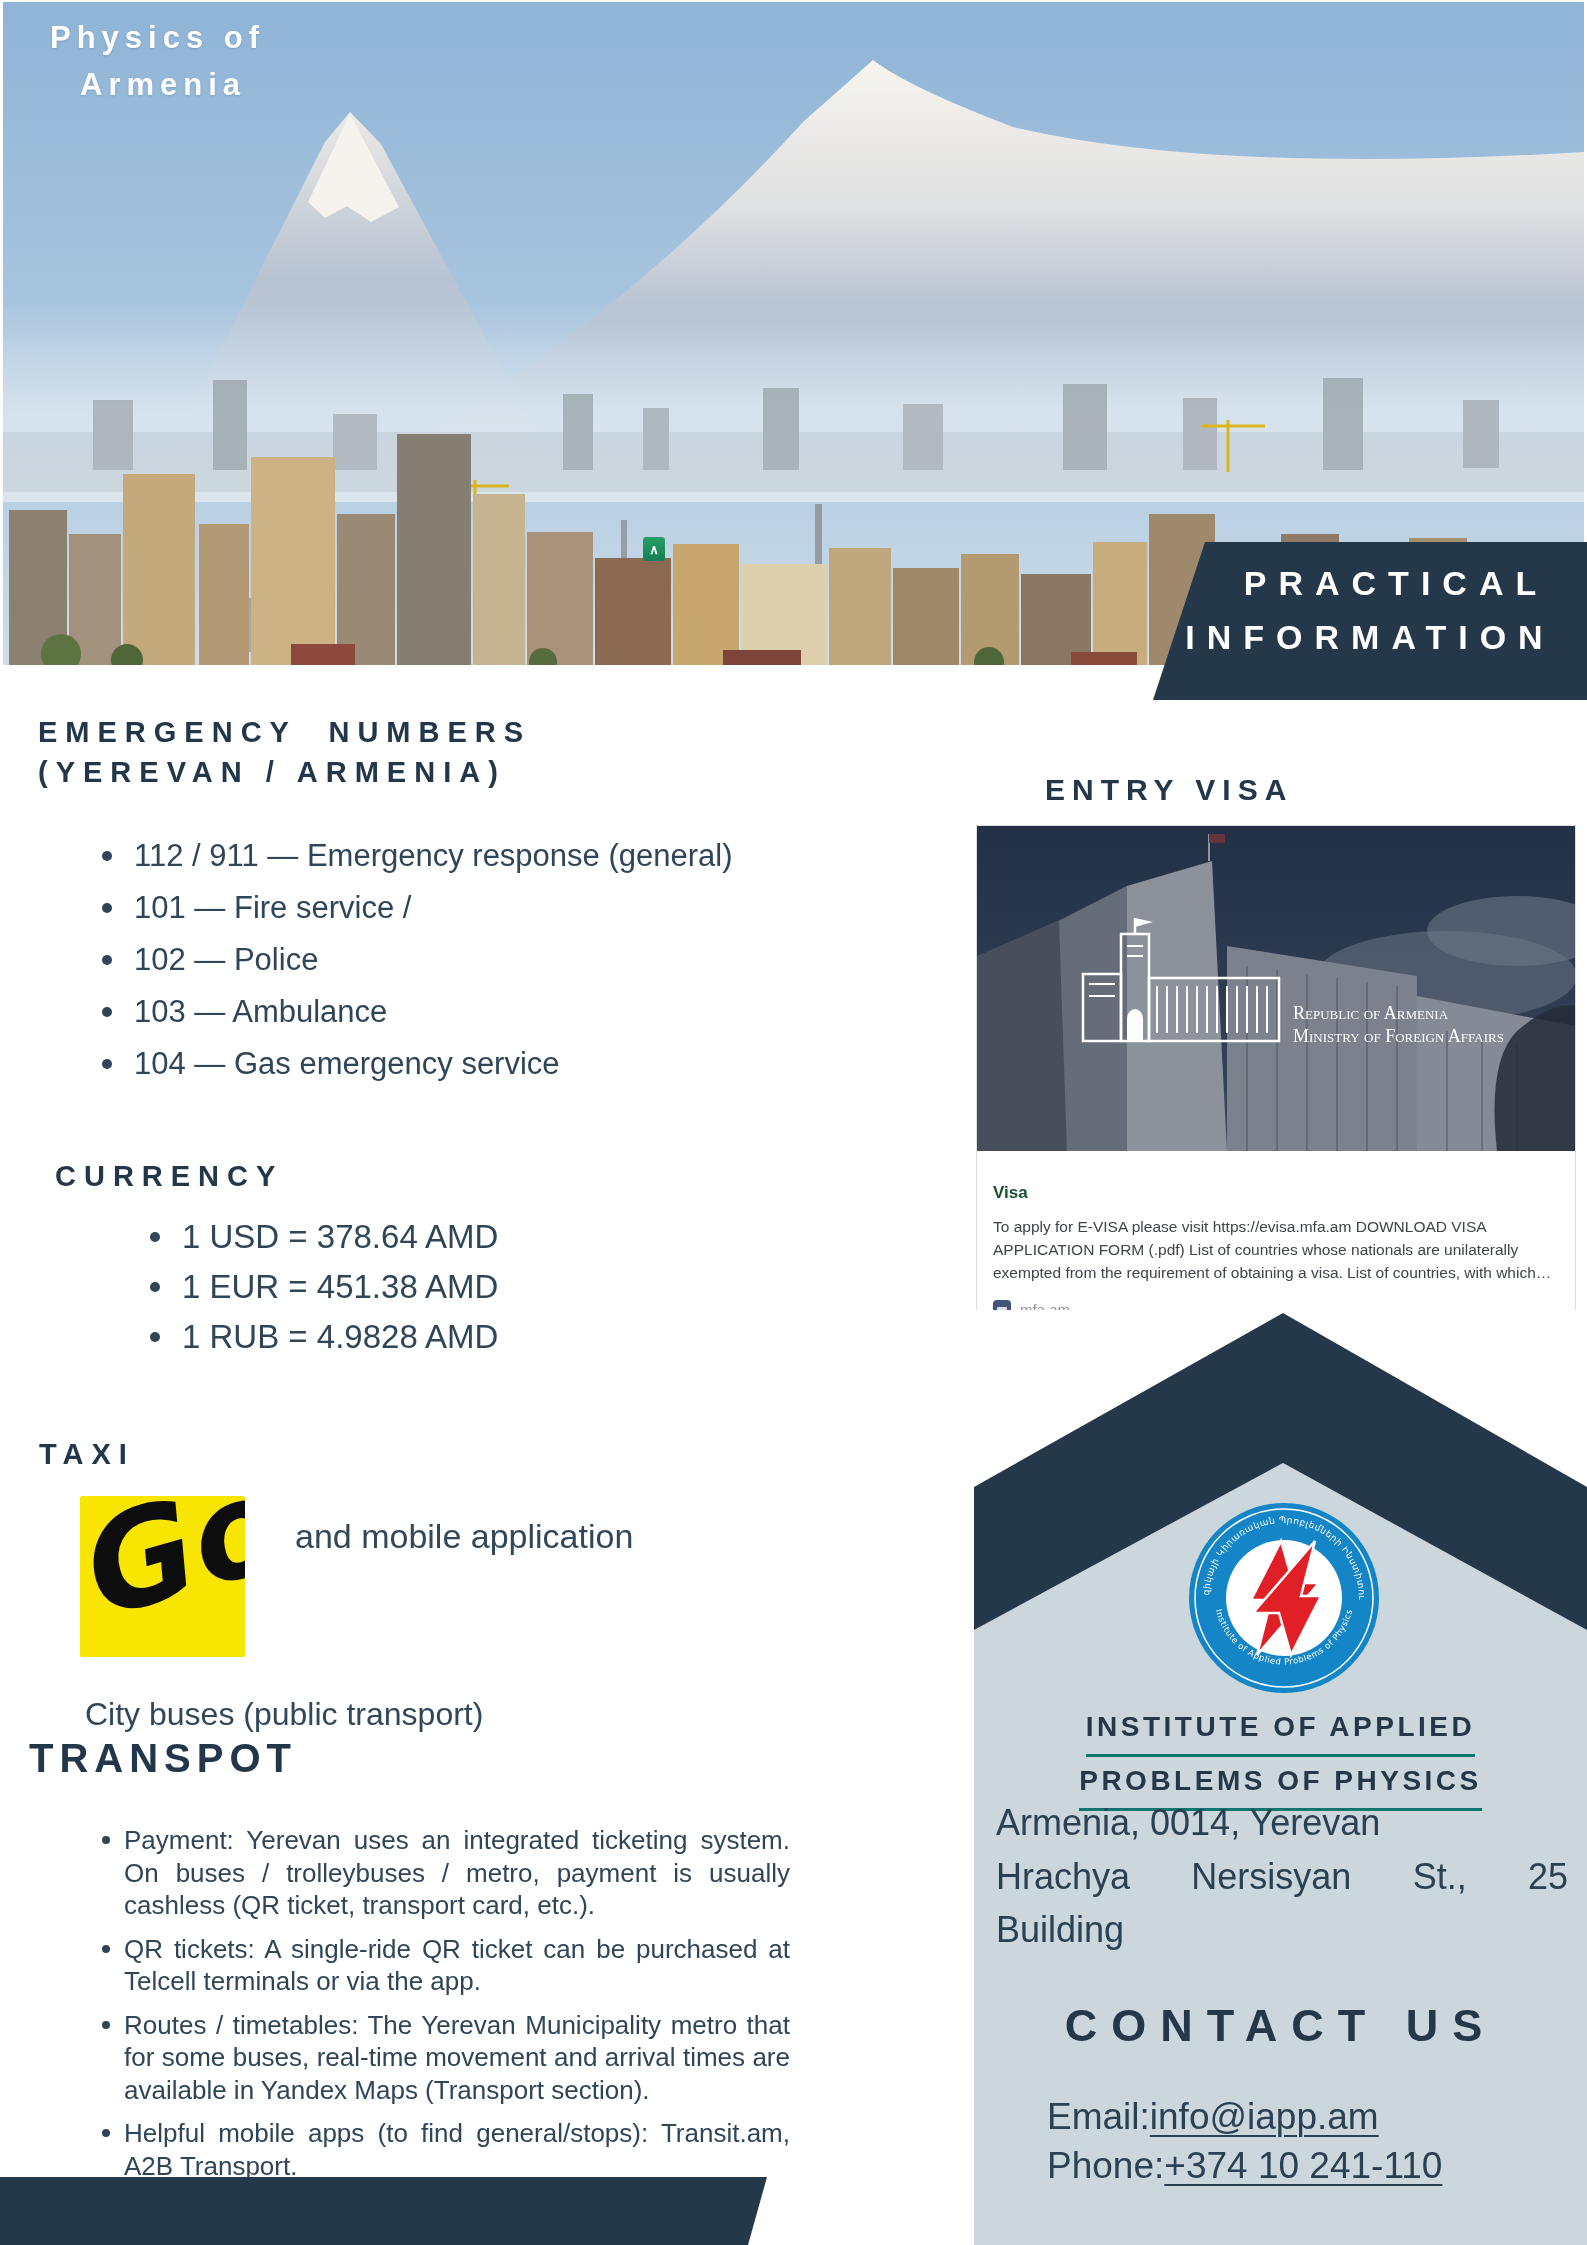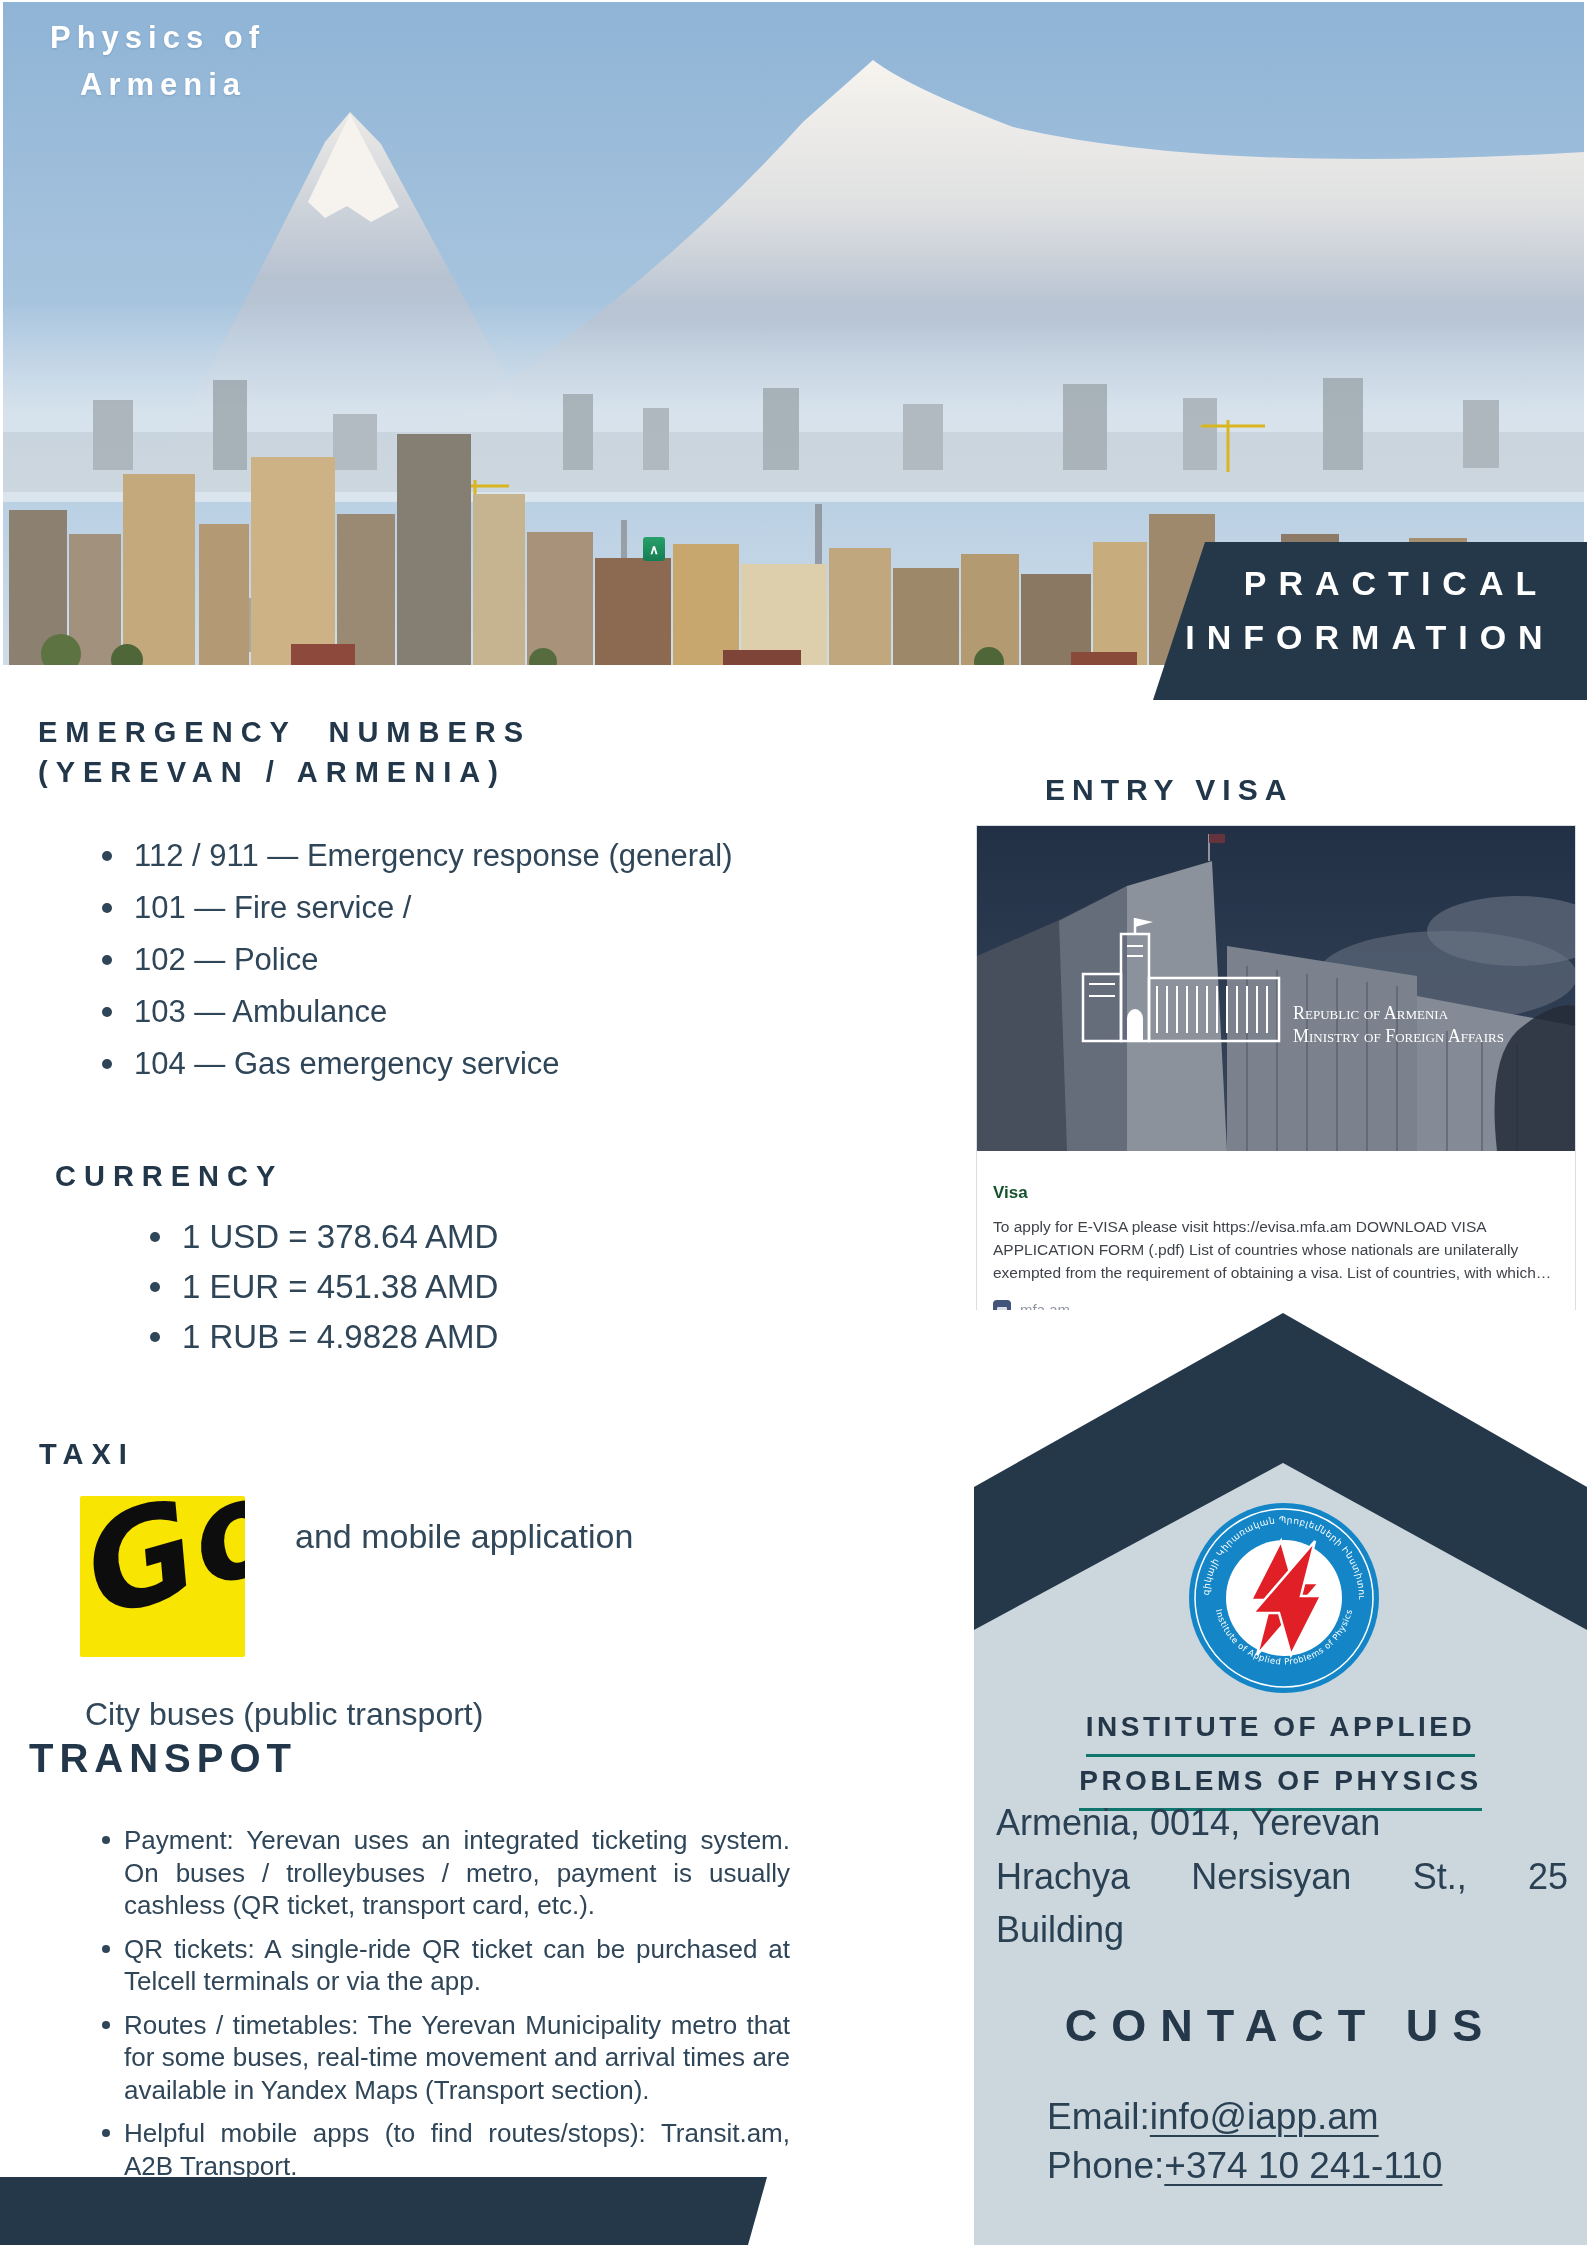--- a/index.html
+++ b/index.html
@@ -225,21 +225,21 @@
   <div class="taxi-phone">
     <div>and mobile application</div>
   </div>
 
   <div class="h-sec tr-h">TRANSPOT</div>
   <div class="tr-intro">City buses (public transport)</div>
   <ul class="tr-list">
     <li>Payment: Yerevan uses an integrated ticketing system. On buses / trolleybuses / metro, payment is usually cashless (QR ticket, transport card, etc.).</li>
     <li>QR tickets: A single-ride QR ticket can be purchased at Telcell terminals or via the app.</li>
     <li>Routes / timetables: The Yerevan Municipality metro that for some buses, real-time movement and arrival times are available in Yandex Maps (Transport section).</li>
-    <li>Helpful mobile apps (to find routes/stops): Transit.am, A2B Transport.</li>
+    <li>Helpful mobile apps (to find general/stops): Transit.am, A2B Transport.</li>
   </ul>
 
   <div class="footer-bar"></div>
 
   <div class="h-sec visa-h">ENTRY VISA</div>
 
   <div class="visa-card">
     <div class="visa-img">
       <svg width="598" height="325" viewBox="0 0 598 325">
         <defs>

